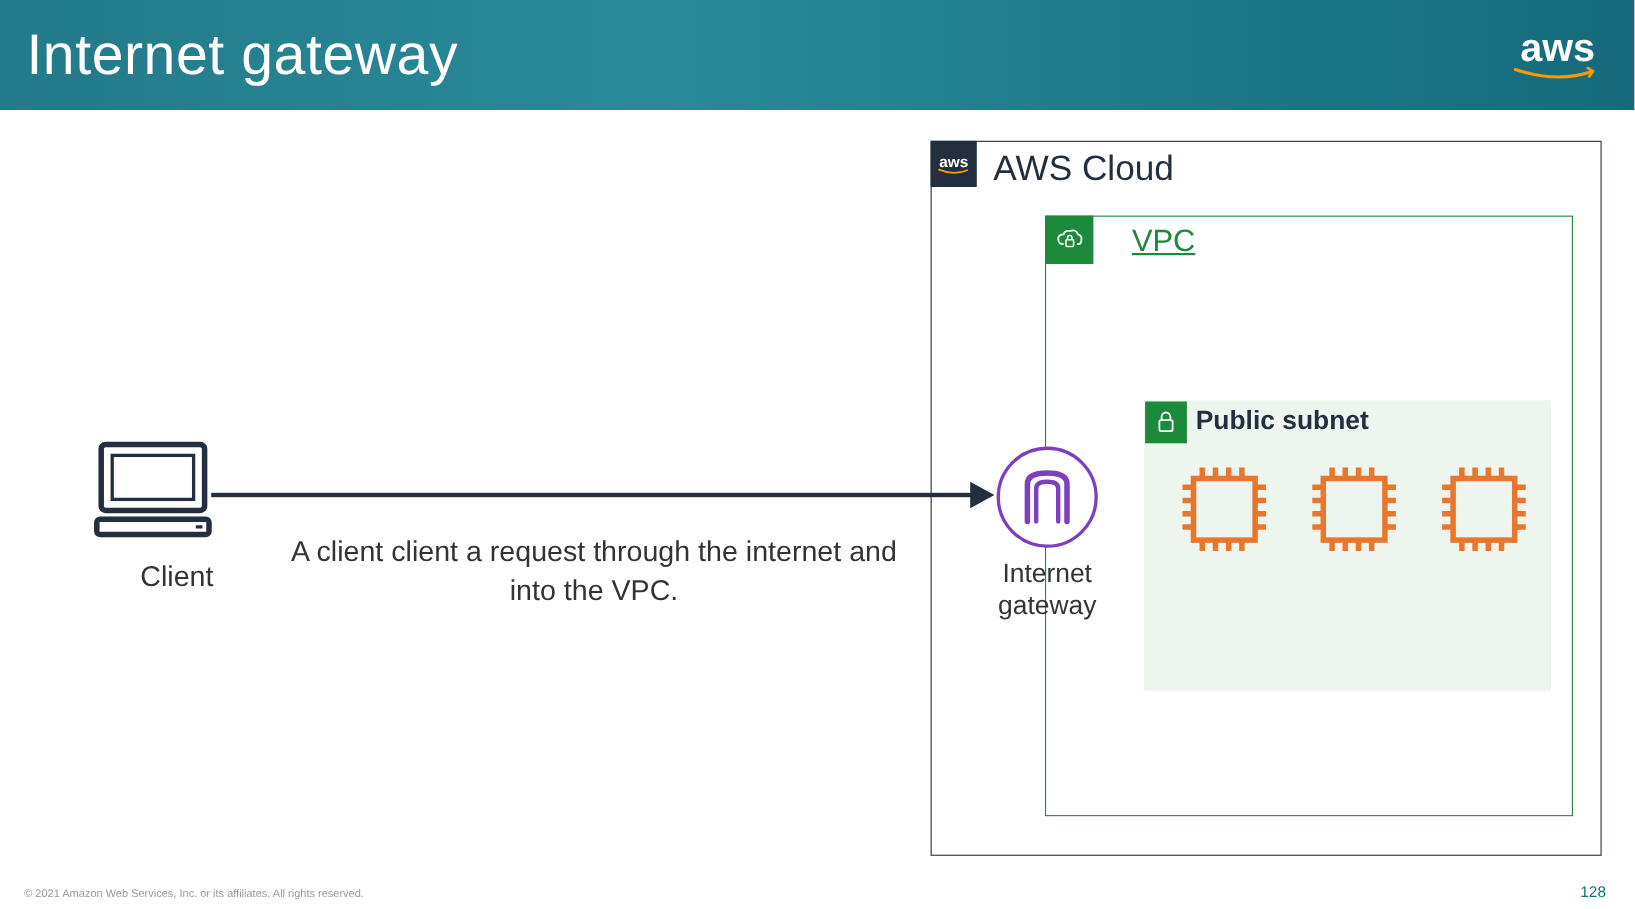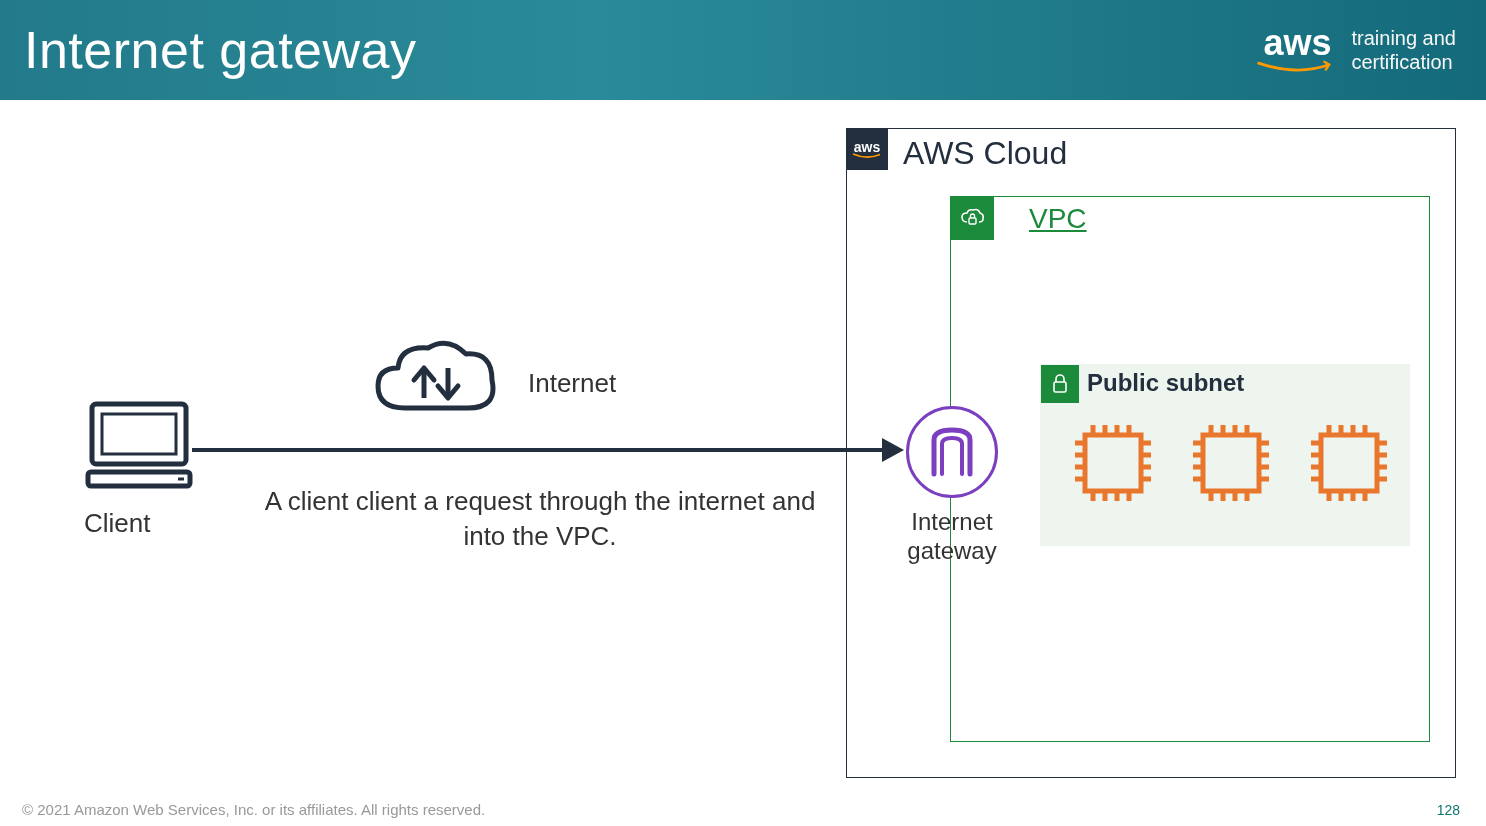--- a/index.html
+++ b/index.html
@@ -53,21 +53,21 @@
     top: 100px;
     left: 0;
     right: 0;
     bottom: 40px;
   }
   
   .client-block {
     position: absolute;
     left: 84px;
     top: 300px;
-    text-align: left;
+    text-align: right;
   }
   .client-label {
     margin-top: 14px;
     font-size: 26px;
     color: #333;
   }
   
   .internet-block {
     position: absolute;
     left: 370px;
@@ -167,21 +167,21 @@
     color: #1b8a3a;
     font-weight: 400;
     text-decoration: underline;
   }
   
   .subnet {
     position: absolute;
     left: 1040px;
     top: 264px;
     width: 370px;
-    height: 182px;
+    height: 264px;
     background: #eef5ee;
     border: 1px solid #eef5ee;
   }
   .subnet-badge {
     position: absolute;
     left: 0; top: 0;
     width: 38px; height: 38px;
     background: #1b8a3a;
     display: flex;
     align-items: center;
@@ -232,21 +232,21 @@
     text-align: center;
     font-size: 24px;
     color: #333;
     line-height: 1.2;
   }
   
   .footer {
     position: absolute;
     bottom: 8px;
     left: 22px;
-    font-size: 15px;
+    font-size: 10px;
     color: #999;
   }
   .page-num {
     position: absolute;
     bottom: 8px;
     right: 26px;
     font-size: 14px;
     color: #0f766e;
   }
   
@@ -262,54 +262,38 @@
 <div class="header">
   <h1>Internet gateway</h1>
   <div class="aws-brand">
     <div style="display:flex;flex-direction:column;align-items:center;">
       <div class="aws-logo-text">aws</div>
       <svg class="aws-swoosh" viewBox="0 0 100 16">
         <path d="M2 2 Q50 18 90 4" stroke="#ff9900" stroke-width="3.5" fill="none" stroke-linecap="round"></path>
         <path d="M90 4 L84 0 M90 4 L86 10" stroke="#ff9900" stroke-width="3" fill="none" stroke-linecap="round"></path>
       </svg>
     </div>
-    <div class="brand-sub">
-      <div>training and</div>
-      <div>certification</div>
-    </div>
   </div>
 </div>
 
 <div class="canvas">
 
   <div class="arrow-line"></div>
   <div class="arrow-head"></div>
 
   <div class="client-block">
     <svg width="110" height="90" viewBox="0 0 110 90">
       <rect x="8" y="4" width="94" height="60" rx="4" fill="none" stroke="#232f3e" stroke-width="5"></rect>
       <rect x="18" y="14" width="74" height="40" fill="none" stroke="#232f3e" stroke-width="3"></rect>
       <rect x="4" y="72" width="102" height="14" rx="3" fill="none" stroke="#232f3e" stroke-width="5"></rect>
       <line x1="94" y1="79" x2="100" y2="79" stroke="#232f3e" stroke-width="3"></line>
     </svg>
     <div class="client-label">Client</div>
   </div>
 
-  <div class="internet-block">
-    <svg width="130" height="90" viewBox="0 0 130 90">
-      <path d="M35 70 Q8 70 8 48 Q8 30 28 30 Q30 8 58 10 Q78 -2 96 16 Q122 14 122 42 Q128 70 98 70 Z" fill="none" stroke="#232f3e" stroke-width="5" stroke-linejoin="round"></path>
-
-      <line x1="54" y1="60" x2="54" y2="32" stroke="#232f3e" stroke-width="5"></line>
-      <polyline points="44,42 54,30 64,42" fill="none" stroke="#232f3e" stroke-width="5" stroke-linecap="round" stroke-linejoin="round"></polyline>
-
-      <line x1="78" y1="30" x2="78" y2="58" stroke="#232f3e" stroke-width="5"></line>
-      <polyline points="68,48 78,60 88,48" fill="none" stroke="#232f3e" stroke-width="5" stroke-linecap="round" stroke-linejoin="round"></polyline>
-    </svg>
-    <div class="internet-label">Internet</div>
-  </div>
 
   <div class="desc">A client client a request through the internet and into the VPC.</div>
 
   <div class="aws-cloud">
     <div class="aws-cloud-badge">
       <div style="display:flex;flex-direction:column;align-items:center;">
         <span>aws</span>
         <svg class="mini-swoosh" viewBox="0 0 30 6">
           <path d="M1 1 Q15 7 28 1.5" stroke="#ff9900" stroke-width="1.6" fill="none"></path>
         </svg>

